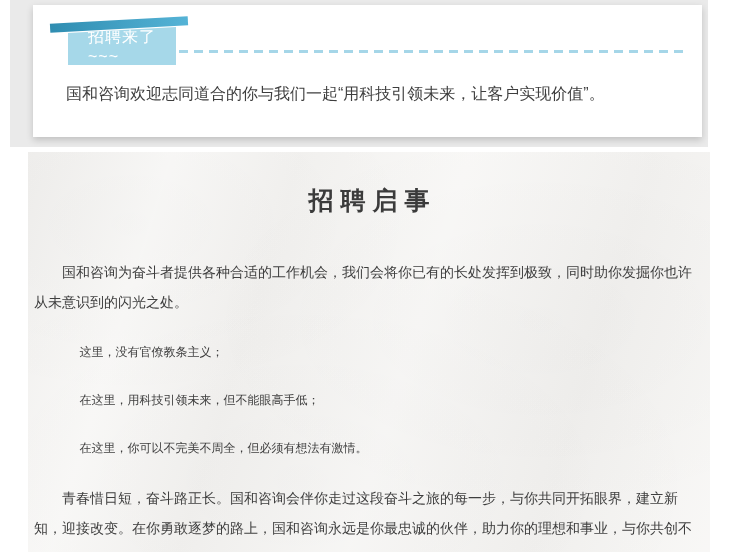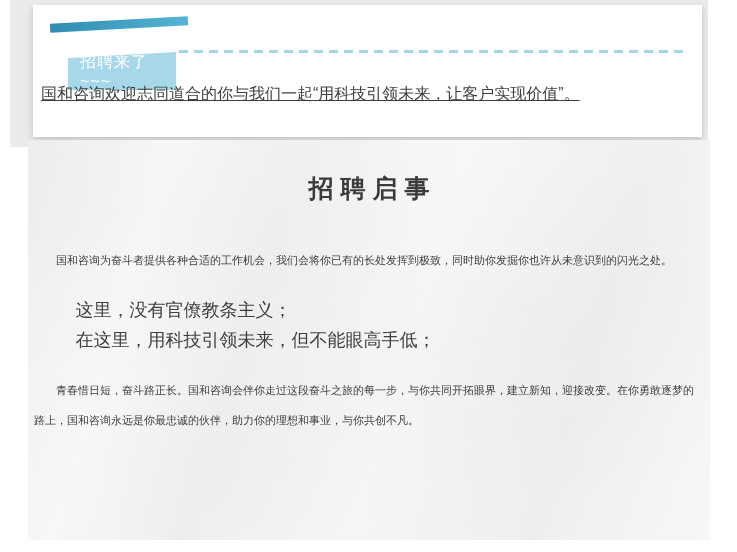--- a/index.html
+++ b/index.html
@@ -28,61 +28,61 @@
     background:linear-gradient(90deg, var(--tag-ribbon,#2f8db1), #55b3d6);
     transform:rotate(-3.2deg);
   }
 
   
   .tag {
     position:absolute; left:35px; top:22px; width:108px; height:38px;
     background:var(--tag-bg,#a6d8e9);
     clip-path:polygon(0 16%, 100% 0, 100% 100%, 0 100%);
     color:#ffffff; font-size:16px; letter-spacing:1px;
-    display:flex; align-items:center; padding-left:12px; box-sizing:border-box;margin-top:25px;
+    display:flex; align-items:center; padding-left:20px; box-sizing:border-box;
   }
 
   
   .dash {
     position:absolute; left:146px; top:45px; width:509px; height:3px;
     background:repeating-linear-gradient(90deg,
       var(--dashed-line,#a5d6e8) 0 9px, transparent 9px 15px);
   }
 
   .intro {
-    position:absolute; left:8px; top:76px; right:18px; margin:0;
-    font-size:16px; line-height:26px; color:var(--text,#3e3e3e);text-decoration:underline;
+    position:absolute; left:33px; top:76px; right:18px; margin:0;
+    font-size:16px; line-height:26px; color:var(--text,#3e3e3e);
   }
 
   
   .paper {
-    position:absolute; left:28px; top:140px; width:682px; height:400px;
+    position:absolute; left:28px; top:152px; width:682px; height:400px;
     box-sizing:border-box; padding:32px 6px 0;
     color:var(--text,#3e3e3e);
     background-color:var(--paper-bg,#f6f5f3);
     background-image:
       linear-gradient(107deg, rgba(0,0,0,0.022) 0%, rgba(255,255,255,0.35) 18%,
         rgba(0,0,0,0.016) 34%, rgba(255,255,255,0.30) 55%,
         rgba(0,0,0,0.02) 78%, rgba(255,255,255,0.25) 100%),
       radial-gradient(ellipse 300px 180px at 15% 18%, rgba(0,0,0,0.02), transparent),
       radial-gradient(ellipse 350px 200px at 75% 42%, rgba(0,0,0,0.018), transparent),
       radial-gradient(ellipse 420px 240px at 40% 82%, rgba(0,0,0,0.02), transparent);
   }
 
   .title {
     margin:0 0 40px; text-align:center;
     font-family:"Liberation Serif","DejaVu Serif",serif;
     font-size:25px; font-weight:700; letter-spacing:7px; text-indent:7px;
     color:#3b3b3b;
   }
 
-  .para { margin:0; font-size:11px; line-height:30px; text-indent:2em; }
+  .para { margin:0; font-size:14px; line-height:30px; text-indent:2em; }
   .mt   { margin-top:20px; }
   .list { margin:20px 0; }
-  .list p { margin:0; font-size:18px; line-height:30px; text-indent:2.3em; }
+  .list p { margin:18px; font-size:12px; line-height:30px; text-indent:2.3em; }
 </style>
 </head>
 <body style="--tag-bg: #a6d8e9; --tag-ribbon: #2f8db1; --dashed-line: #a5d6e8; --text: #3e3e3e; --page-gray: #eaeaea; --paper-bg: #f6f5f3;">
 
 <div class="top-zone"></div>
 
 <div class="card">
   <div class="ribbon"></div>
   <div class="tag">
     <span>招聘来了~~~</span>
@@ -90,15 +90,16 @@
   <div class="dash"></div>
   <p class="intro">国和咨询欢迎志同道合的你与我们一起“用科技引领未来，让客户实现价值”。</p>
 </div>
 
 <div class="paper">
   <h1 class="title">招聘启事</h1>
   <p class="para">国和咨询为奋斗者提供各种合适的工作机会，我们会将你已有的长处发挥到极致，同时助你发掘你也许从未意识到的闪光之处。</p>
   <div class="list">
     <p>这里，没有官僚教条主义；</p>
     <p>在这里，用科技引领未来，但不能眼高手低；</p>
+    <p>在这里，你可以不完美不周全，但必须有想法有激情。</p>
   </div>
   <p class="para mt">青春惜日短，奋斗路正长。国和咨询会伴你走过这段奋斗之旅的每一步，与你共同开拓眼界，建立新知，迎接改变。在你勇敢逐梦的路上，国和咨询永远是你最忠诚的伙伴，助力你的理想和事业，与你共创不凡。</p>
 </div>
 
 </body></html>

